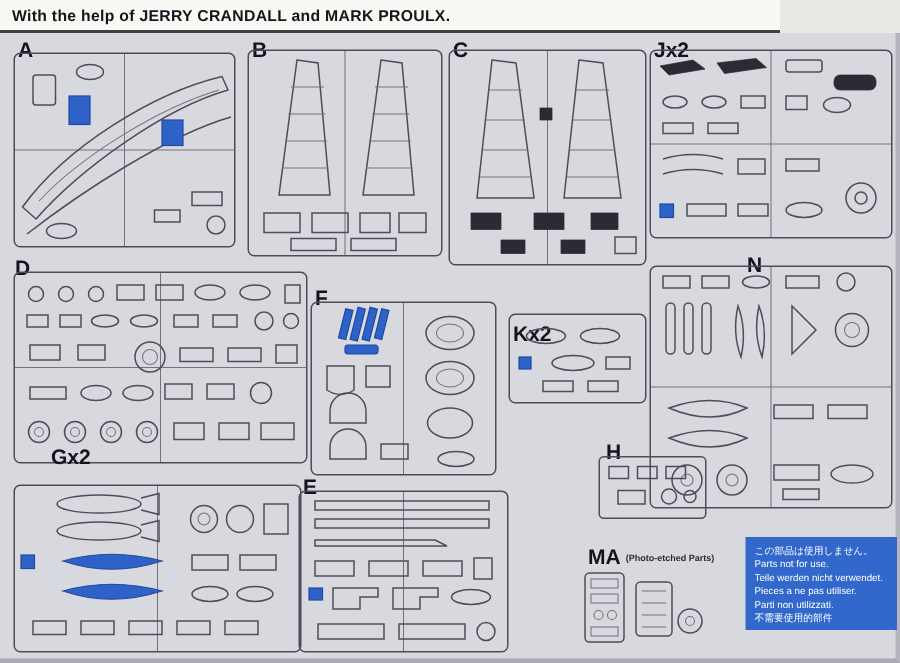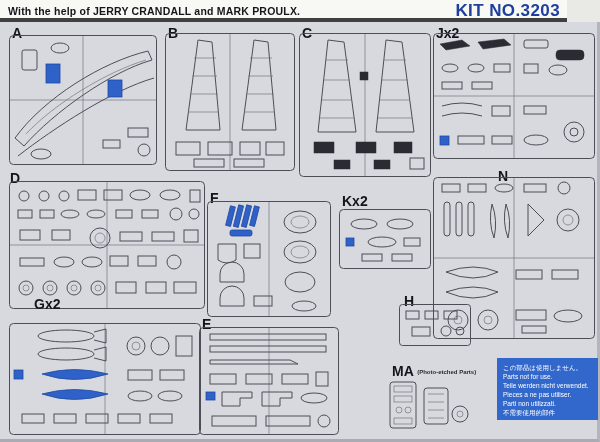--- a/index.html
+++ b/index.html
@@ -1,39 +1,38 @@
 <!DOCTYPE html>
 <html><head>
 <meta charset="utf-8">
 <style>
   *{box-sizing:border-box;margin:0;padding:0}
   body{font-family:"Liberation Sans",sans-serif;background:#9a9aa0}
   .page{position:relative;width:600px;height:442px;background:#e9e9e6;overflow:hidden}
-  .topbar{position:absolute;left:0;top:0;width:567px;height:22px;background:#f8f8f5;border-bottom:4px solid #404040}
+  .topbar{position:absolute;left:0;top:0;width:520px;height:22px;background:#f8f8f5;border-bottom:2px solid #404040}
   .credit{position:absolute;left:8px;top:5px;font-size:10.5px;font-weight:bold;color:#15151b;letter-spacing:.2px;white-space:nowrap}
   .kitno{position:absolute;right:7px;top:1px;font-size:17px;font-weight:bold;color:#1f3f9c;letter-spacing:.4px;white-space:nowrap}
   .sheet{position:absolute;left:0;top:22px;width:600px;height:420px;background:#d8d9df;border-right:3px solid #b4b5bd;border-bottom:3px solid #aaabb3}
   .sec-label{position:absolute;font-weight:bold;font-size:14px;color:#14141c;white-space:nowrap}
   .sec-label .sub{font-size:6px;font-weight:bold;color:#2a2a33;vertical-align:2px}
   .art{position:absolute}
   .ln{fill:none;stroke:#4d4d58;stroke-width:1}
   .lt{fill:none;stroke:#73737e;stroke-width:.7}
   .dk{fill:#2b2b33;stroke:#2b2b33;stroke-width:.5}
   .bl{fill:#2e62c8;stroke:#1f4aa0;stroke-width:.8}
   .notice{position:absolute;left:497px;top:336px;width:101px;height:62px;background:#3268cc;color:#fff;padding:5px 3px 3px 6px;font-size:6.5px;line-height:1.4}
   .notice div{white-space:nowrap;overflow:hidden}
 </style>
 </head>
 <body>
 
 <div class="page">
 
   <div class="topbar">
     <div class="credit">With the help of JERRY CRANDALL and MARK PROULX.</div>
-    <div class="kitno">KIT NO.3203</div>
   </div>
 
   <div class="sheet">
 
     <div class="sec-label" style="left:12px;top:3px">A</div>
     <svg class="art" style="left:8px;top:12px" width="150" height="132" viewBox="0 0 150 132">
       <rect class="ln" x="1.5" y="1.5" width="147" height="129" rx="4"></rect>
       <line class="lt" x1="75" y1="2" x2="75" y2="130"></line>
       <line class="lt" x1="2" y1="66" x2="148" y2="66"></line>
       <path class="ln" d="M7,104 C36,64 94,28 140,17 L144,26 C102,38 46,78 16,112 Z"></path>
@@ -186,21 +185,21 @@
       <ellipse class="lt" cx="94" cy="22" rx="9" ry="6"></ellipse>
       <ellipse class="ln" cx="94" cy="52" rx="16" ry="11"></ellipse>
       <ellipse class="lt" cx="94" cy="52" rx="9" ry="6"></ellipse>
       <ellipse class="ln" cx="94" cy="82" rx="15" ry="10"></ellipse>
       <path class="ln" d="M14,74 a12,12 0 0 1 24,0 v8 h-24 Z"></path>
       <path class="ln" d="M14,98 a12,12 0 0 1 24,0 v8 h-24 Z"></path>
       <rect class="ln" x="48" y="96" width="18" height="10"></rect>
       <ellipse class="ln" cx="98" cy="106" rx="12" ry="5"></ellipse>
     </svg>
 
-    <div class="sec-label" style="left:342px;top:171px">Kx2</div>
+    <div class="sec-label" style="left:342px;top:192px">Kx2</div>
     <svg class="art" style="left:338px;top:186px" width="94" height="62" viewBox="0 0 94 62">
       <rect class="ln" x="1.5" y="1.5" width="91" height="59" rx="4"></rect>
       <ellipse class="ln" cx="26" cy="16" rx="13" ry="5"></ellipse>
       <ellipse class="ln" cx="62" cy="16" rx="13" ry="5"></ellipse>
       <ellipse class="ln" cx="44" cy="34" rx="14" ry="5"></ellipse>
       <rect class="bl" x="8" y="30" width="8" height="8"></rect>
       <rect class="ln" x="66" y="30" width="16" height="8"></rect>
       <rect class="ln" x="24" y="46" width="20" height="7"></rect>
       <rect class="ln" x="54" y="46" width="20" height="7"></rect>
     </svg>

